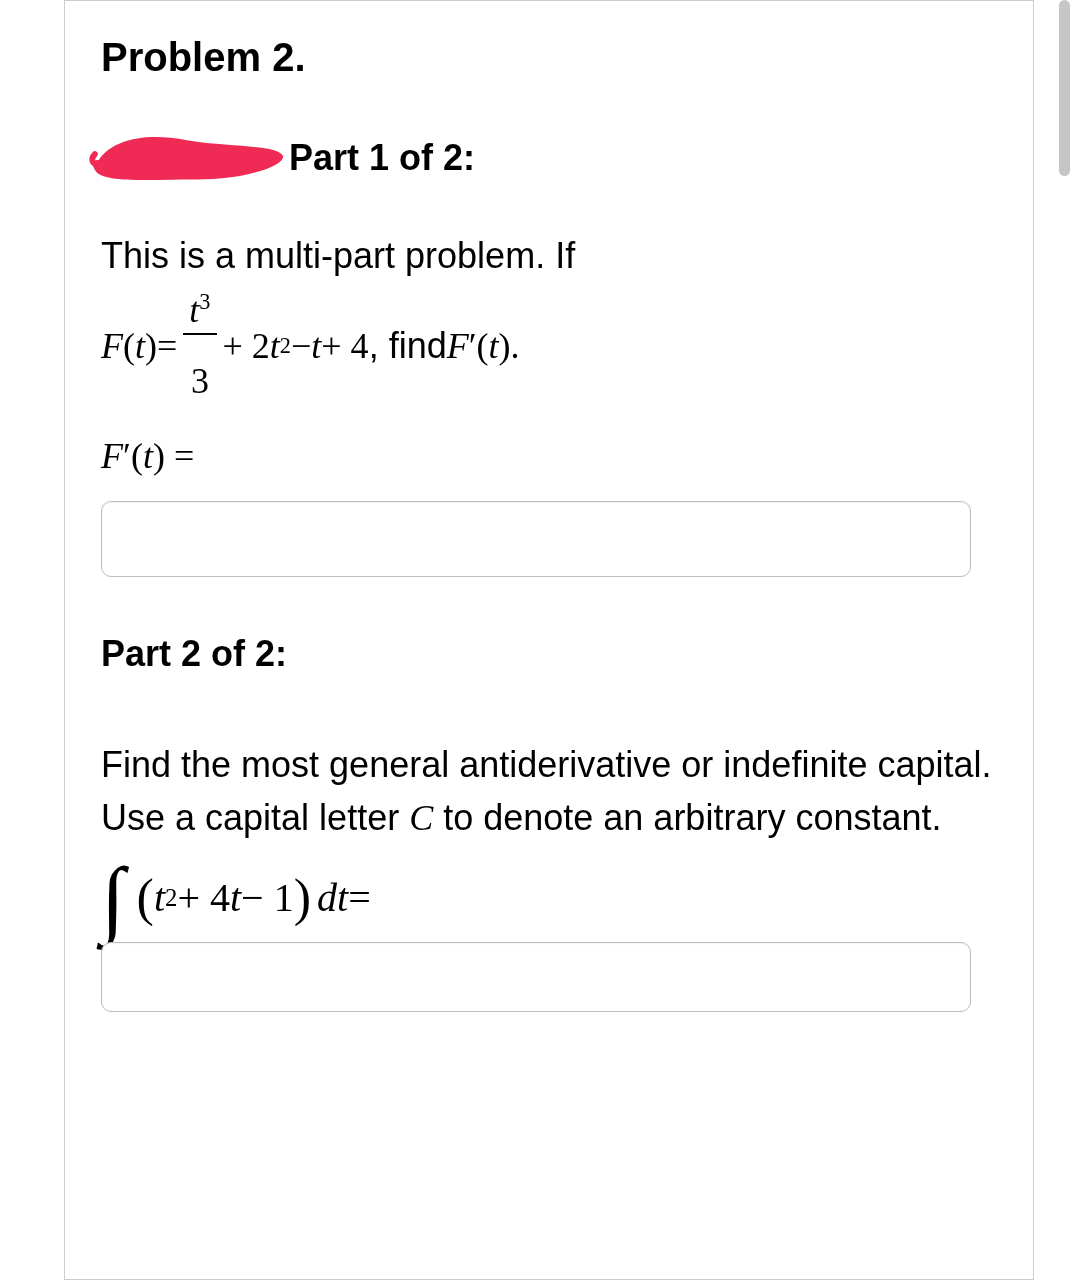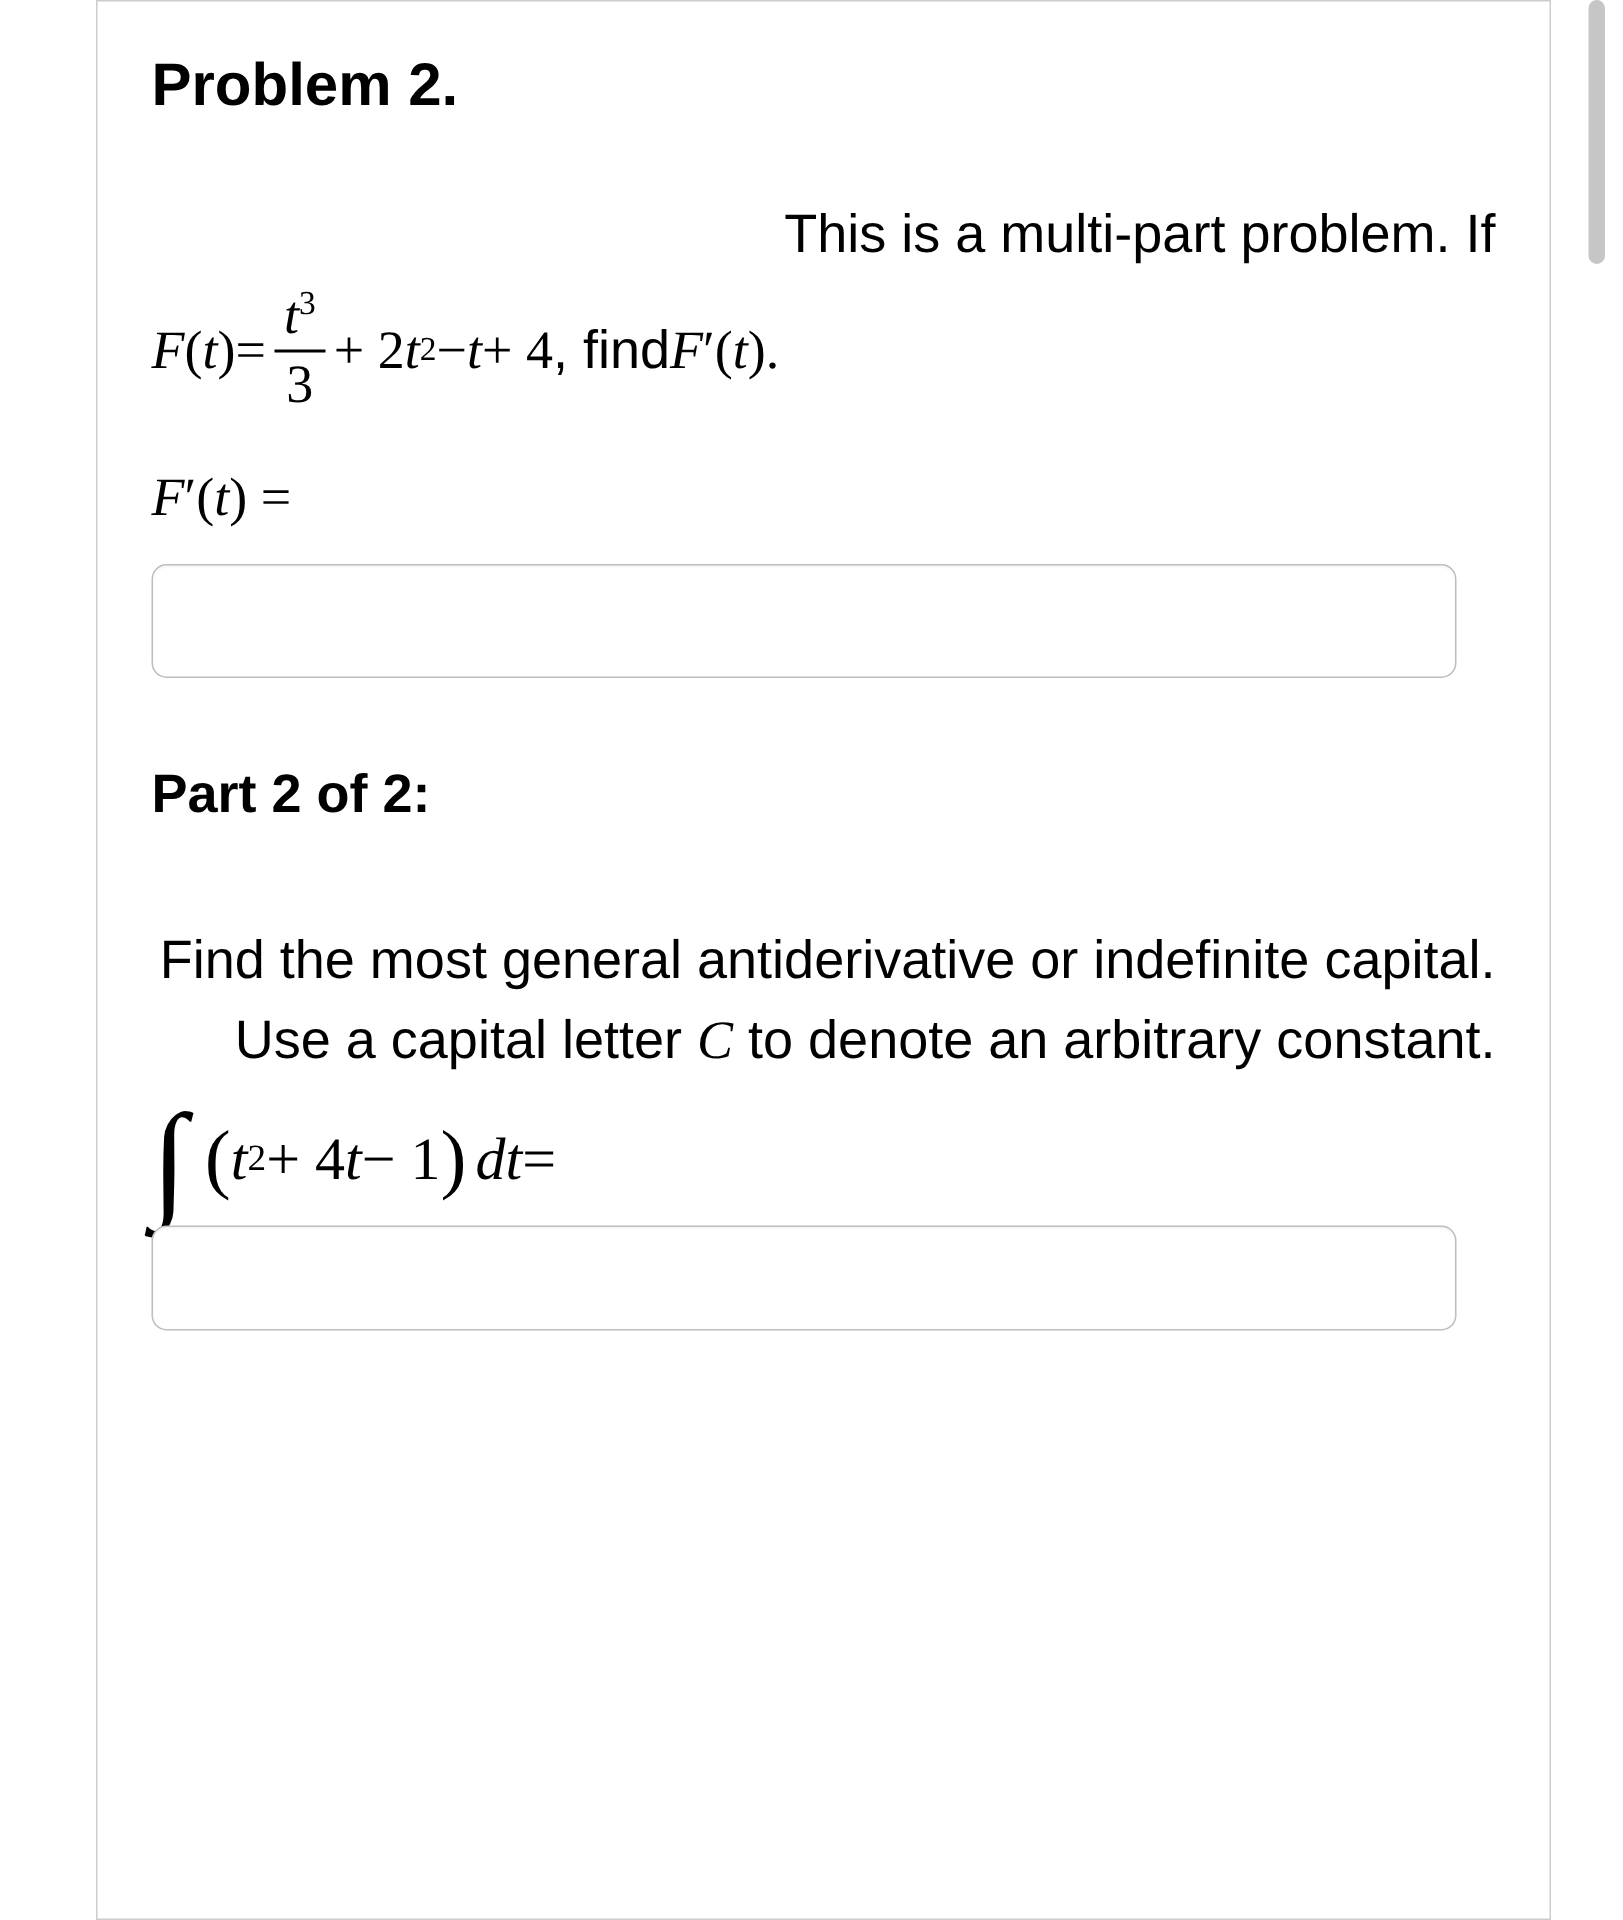--- a/index.html
+++ b/index.html
@@ -66,38 +66,38 @@
     }
     .redact svg {
       width: 100%;
       height: 100%;
     }
     .body-text {
       font-size: 36px;
       line-height: 1.45;
       margin-bottom: 8px;
       color: #000;
-      text-align: right;
     }
     .math-line {
       font-size: 36px;
       display: flex;
       align-items: center;
       flex-wrap: wrap;
       margin-bottom: 34px;
     }
     .it { font-style: italic; font-family: "Times New Roman", Times, serif; }
     .rm { font-family: "Times New Roman", Times, serif; }
     .frac {
       display: inline-flex;
       flex-direction: column;
       align-items: center;
       vertical-align: middle;
       margin: 0 6px;
       font-family: "Times New Roman", Times, serif;
+      gap: 25px;
     }
     .frac .num {
       border-bottom: 2px solid #000;
       padding: 0 6px 2px 6px;
       font-style: italic;
       font-size: 36px;
       line-height: 1.1;
     }
     .frac .den {
       padding: 2px 6px 0 6px;
@@ -167,20 +167,29 @@
     .gap { display:inline-block; width:6px; }
   </style>
 </head>
 <body>
 
 <div class="outer">
   <div class="panel">
 
     <h2 class="problem-title">Problem 2.</h2>
 
+    <div class="part-header">
+      <span class="redact">
+        <svg viewBox="0 0 200 56">
+          <path d="M10 30 C 25 8, 60 2, 100 10 C 150 18, 192 14, 198 26 C 200 36, 160 50, 110 50 C 60 50, 12 54, 6 40 C 2 34, 4 30, 10 30 Z" fill="#ef2a55"></path>
+          <path d="M6 34 C 3 32, 2 28, 6 24" stroke="#ef2a55" stroke-width="6" fill="none" stroke-linecap="round"></path>
+        </svg>
+      </span>
+      <span>Part 1 of 2:</span>
+    </div>
 
     <p class="body-text">This is a multi-part problem. If</p>
 
     <div class="math-line">
       <span class="it">F</span>
       <span class="rm">(</span>
       <span class="it">t</span>
       <span class="rm">)</span>
       <span class="rm"> = </span>
       <span class="frac">

